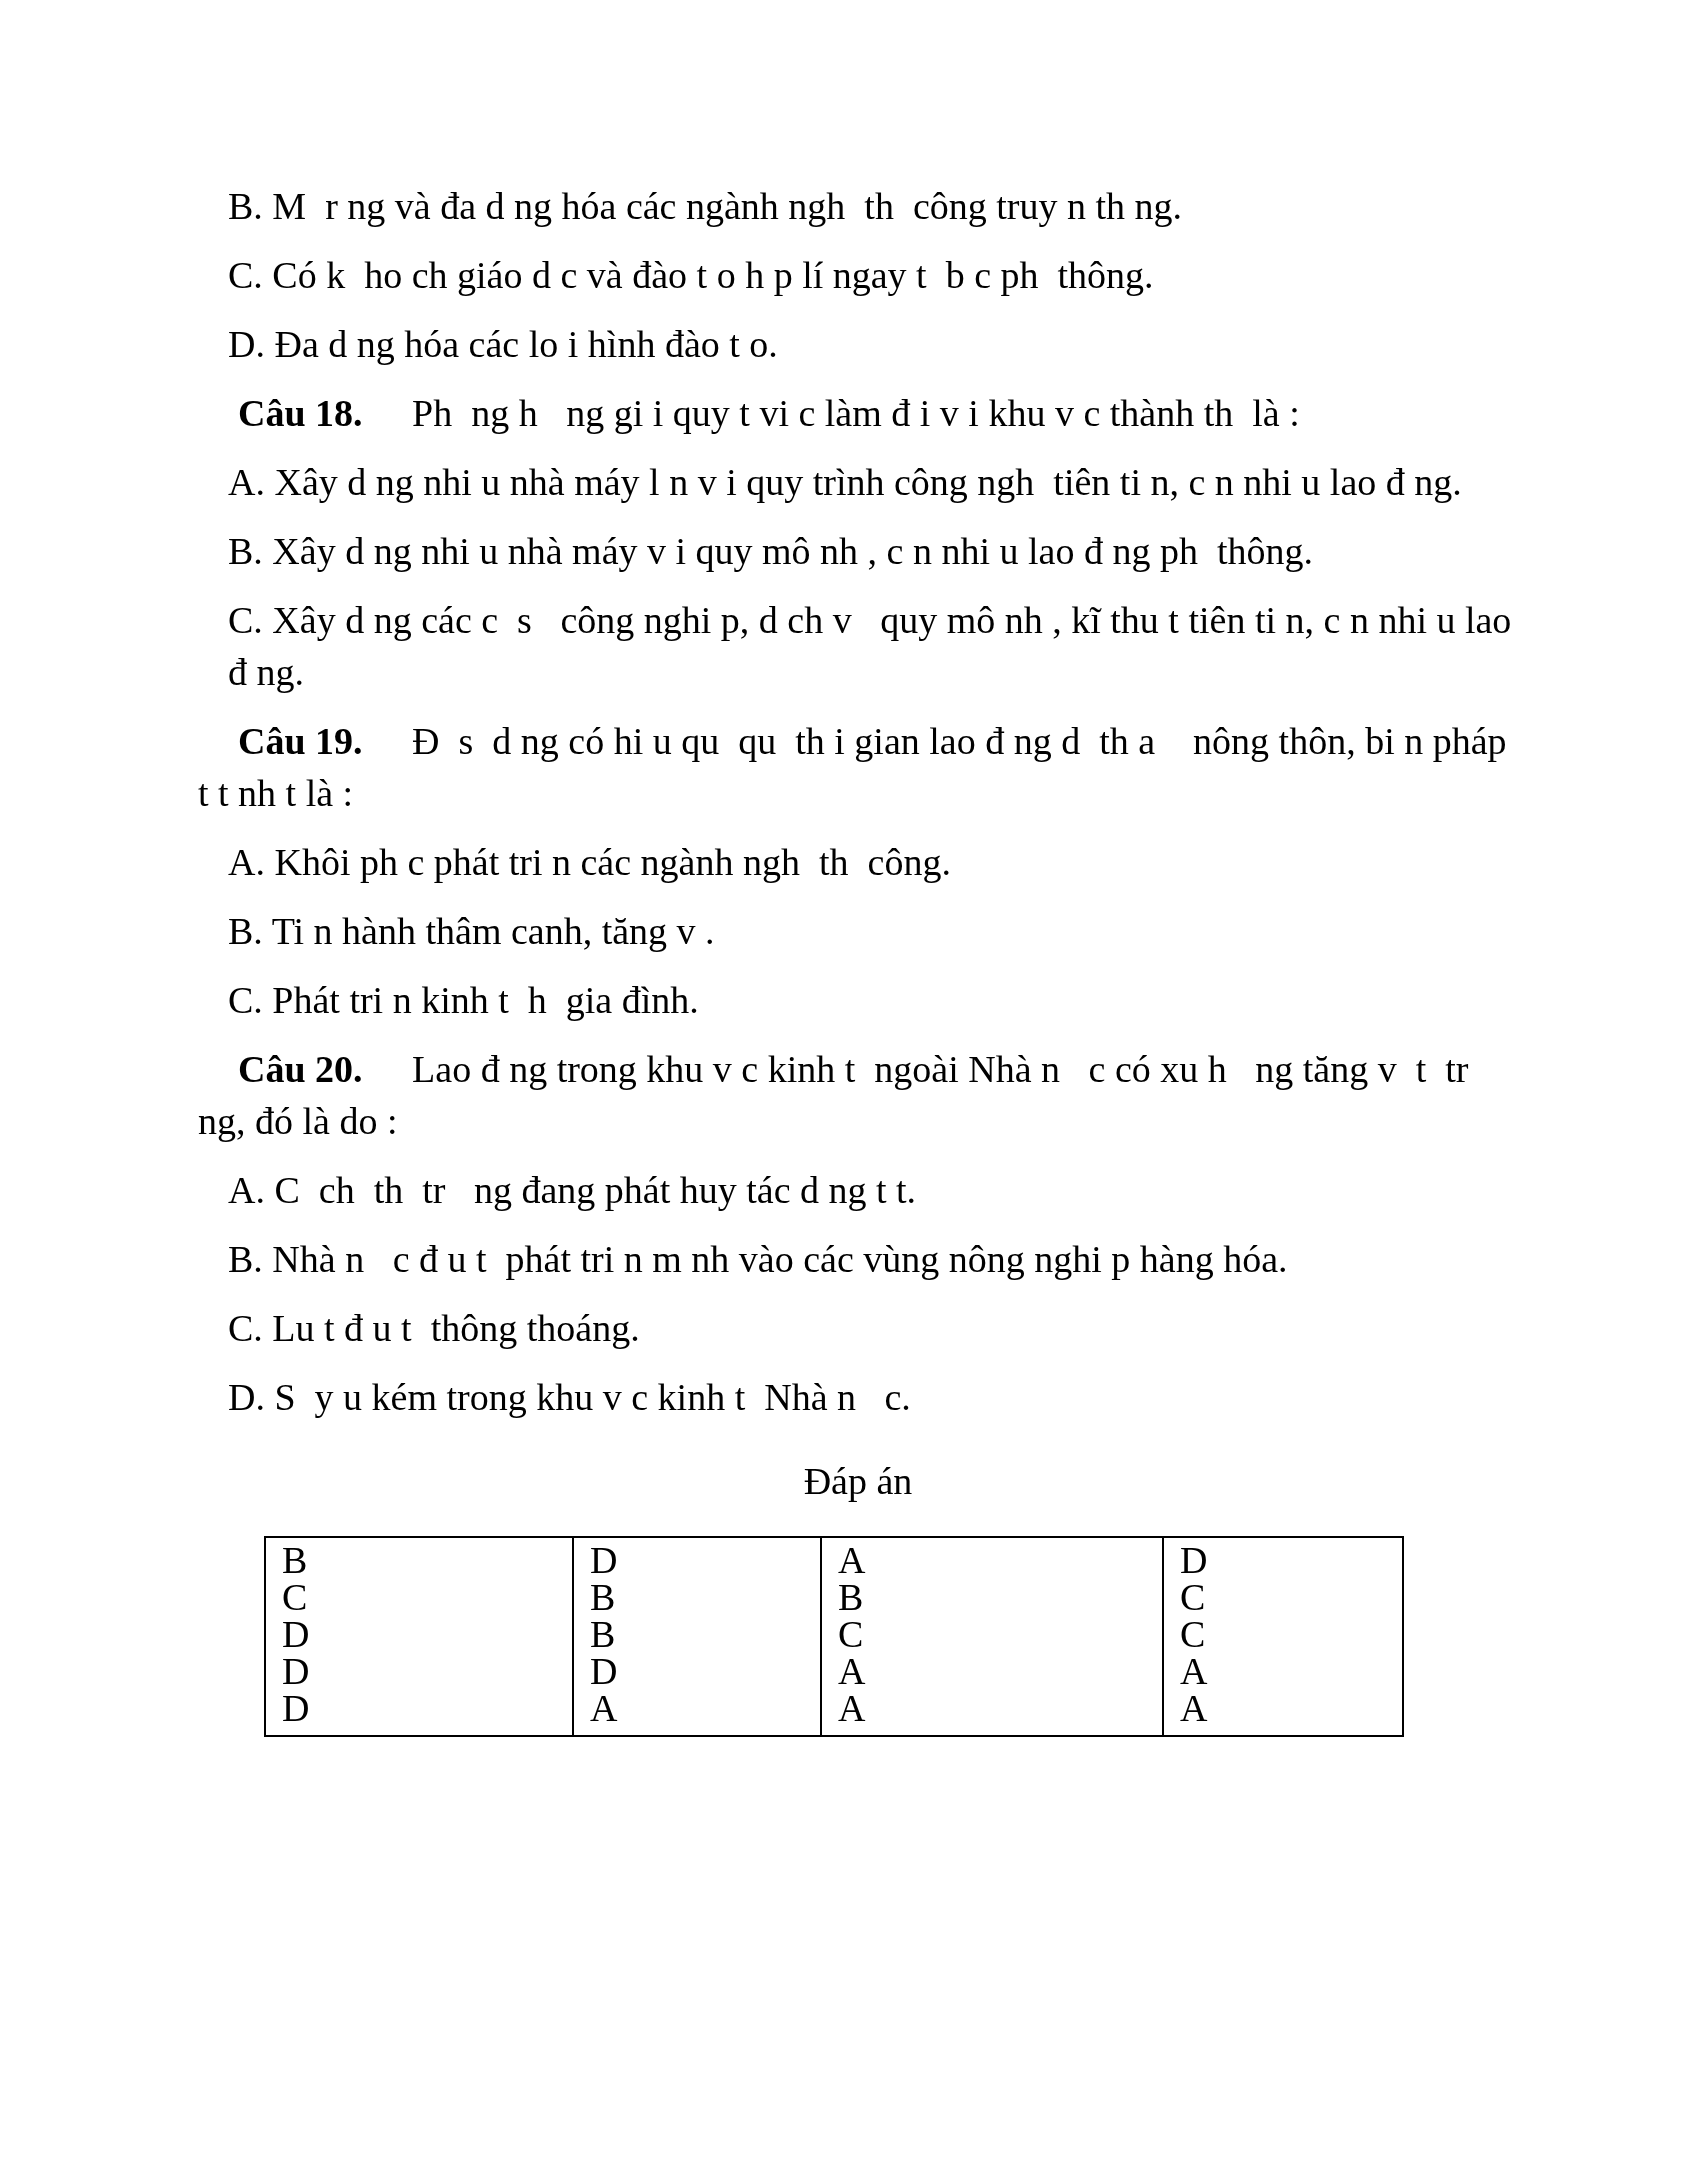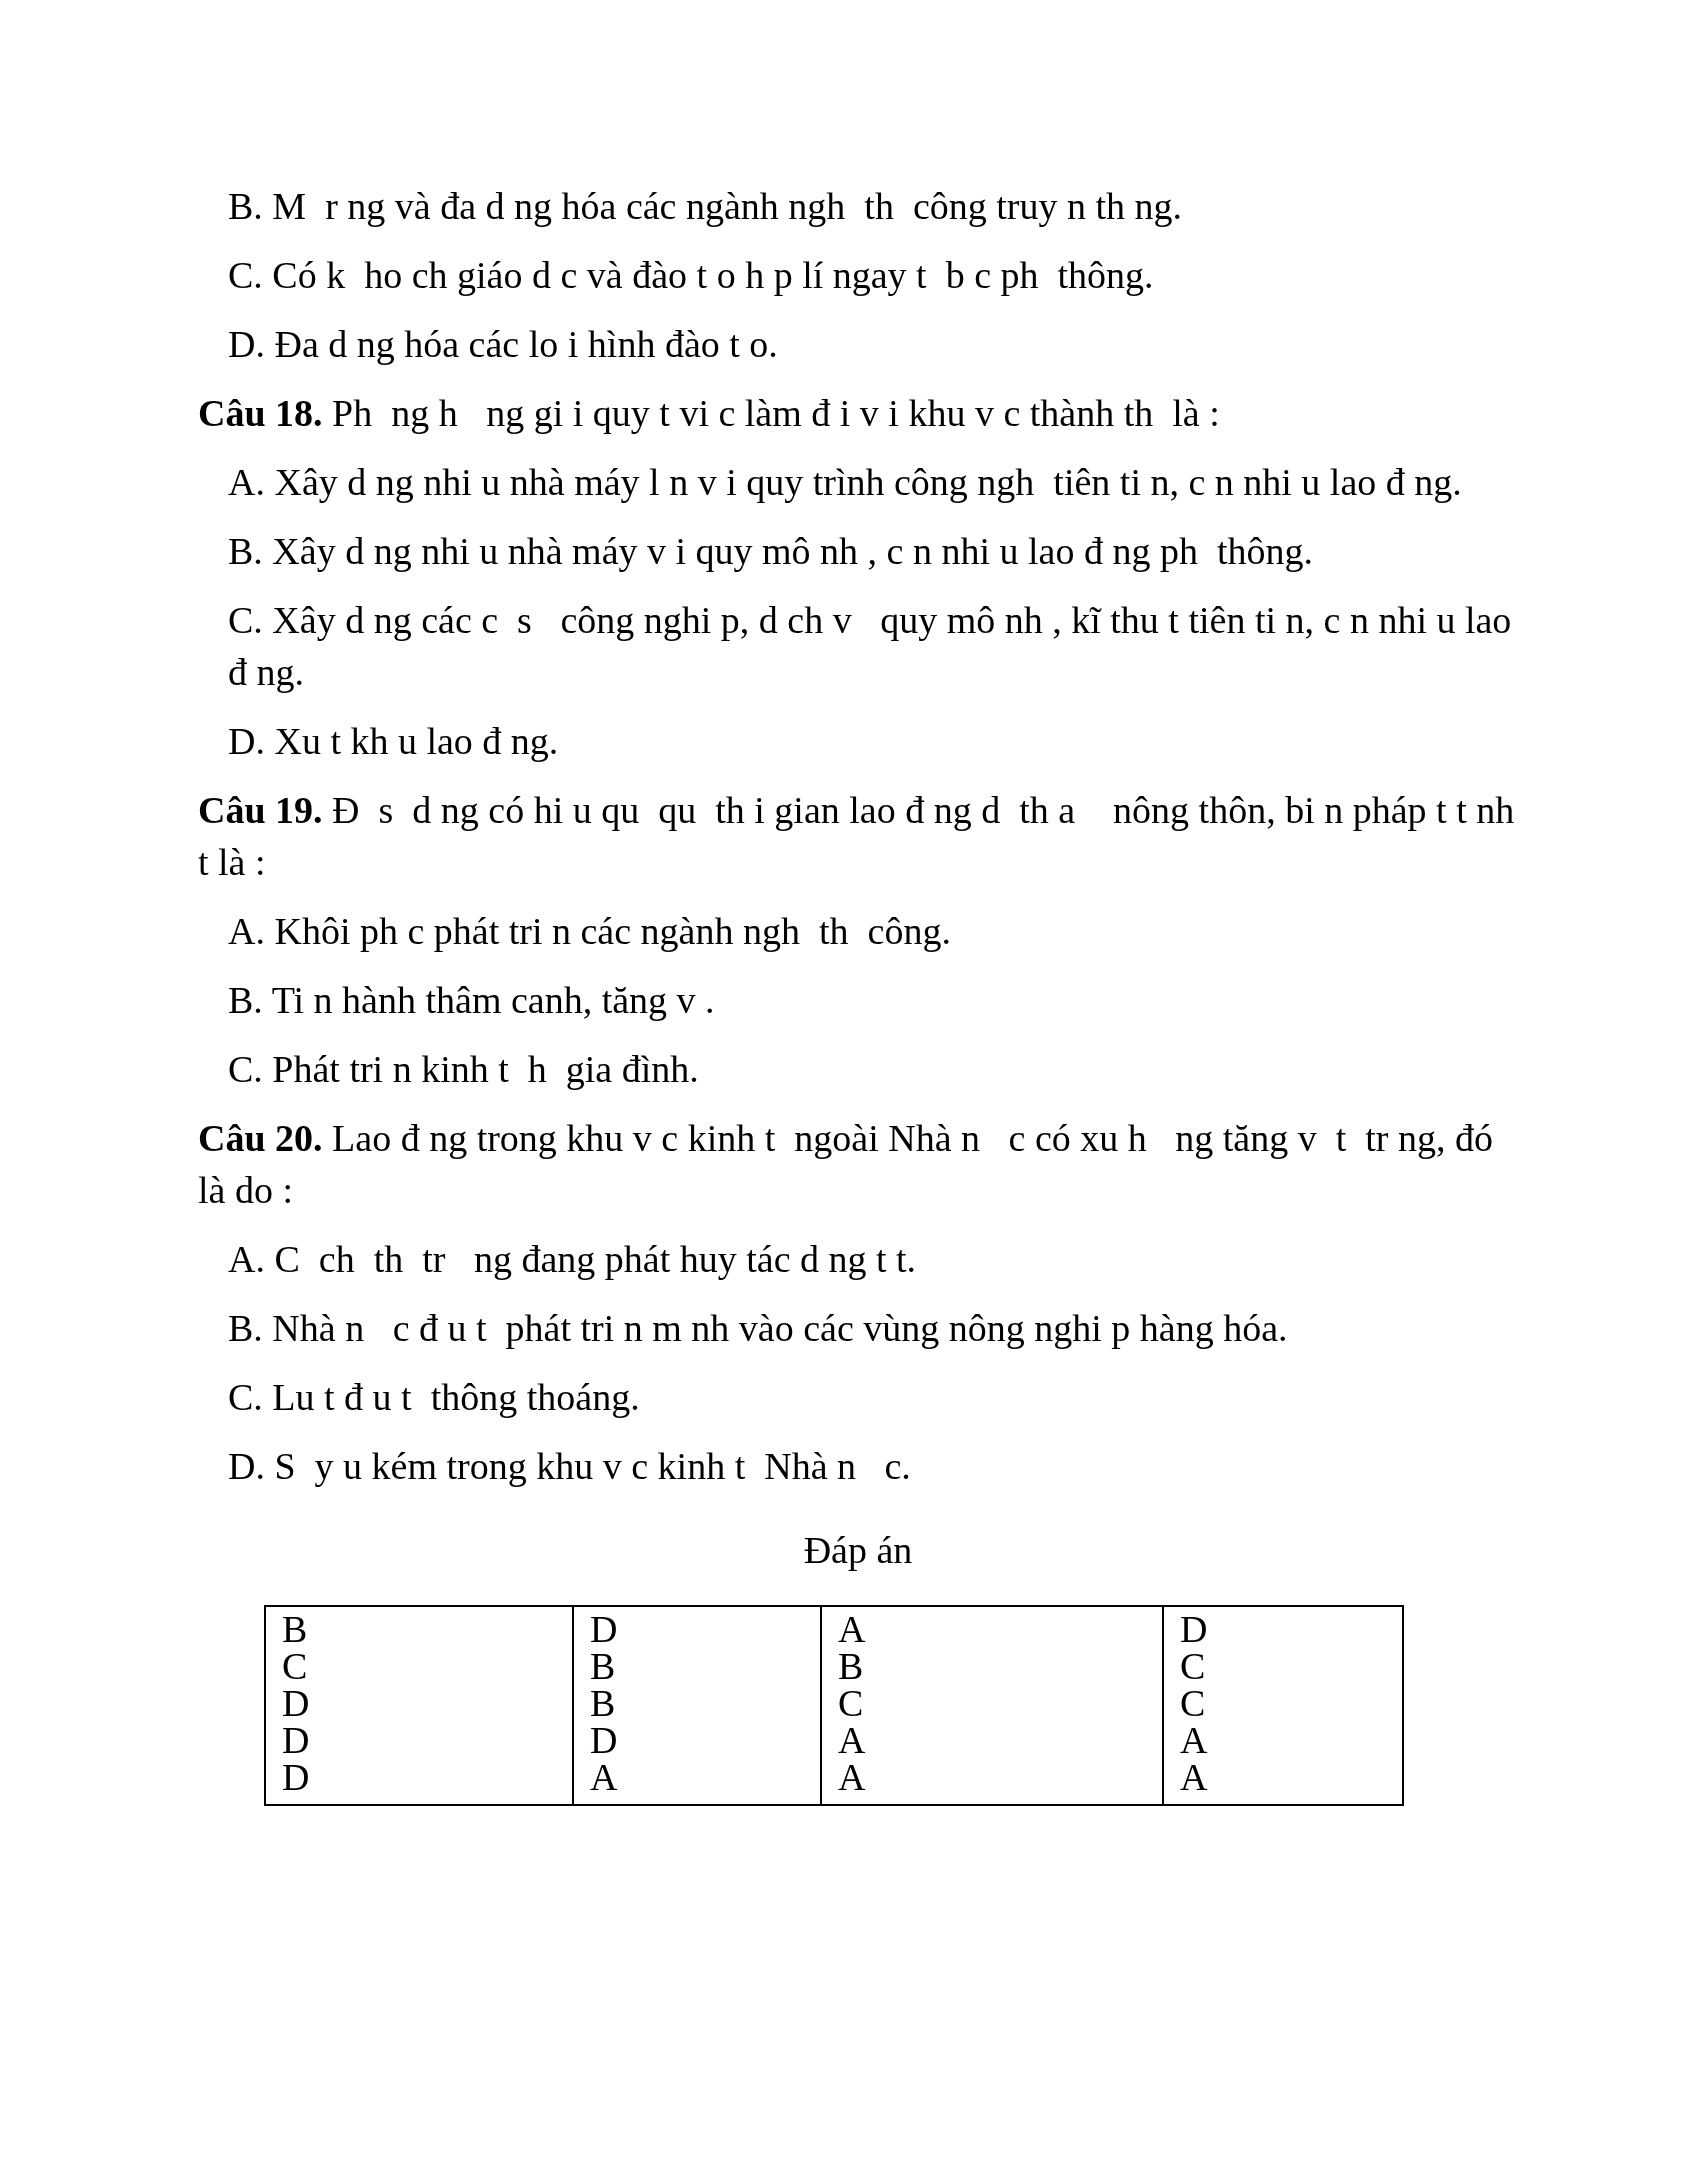--- a/index.html
+++ b/index.html
@@ -9,21 +9,21 @@
     position: relative;
     width: 1687px;
     height: 2183px;
     background: #ffffff;
     font-family: "Liberation Serif", "DejaVu Serif", serif;
     font-size: 38px;
     color: #000000;
     padding: 180px 169px 0 198px;
     overflow: hidden;
   }
-  .t { white-space: pre-wrap; }
+  .t { white-space: pre-wrap; margin-left: 40px; }
   p.line {
     line-height: 52px;
     margin: 0 0 17px 0;
     white-space: pre-wrap;
   }
   p.option {
     margin-left: 30px;
   }
   .qnum { font-weight: bold; }
   .answers-heading {
@@ -61,21 +61,20 @@
 <div class="page">
 
   <p class="line option">B. M  r ng và đa d ng hóa các ngành ngh  th  công truy n th ng.</p>
   <p class="line option">C. Có k  ho ch giáo d c và đào t o h p lí ngay t  b c ph  thông.</p>
   <p class="line option">D. Đa d ng hóa các lo i hình đào t o.</p>
 
   <p class="line"><span class="qnum t">Câu 18.</span><span class="t"> Ph  ng h   ng gi i quy t vi c làm đ i v i khu v c thành th  là :</span></p>
   <p class="line option">A. Xây d ng nhi u nhà máy l n v i quy trình công ngh  tiên ti n, c n nhi u lao đ ng.</p>
   <p class="line option">B. Xây d ng nhi u nhà máy v i quy mô nh , c n nhi u lao đ ng ph  thông.</p>
   <p class="line option">C. Xây d ng các c  s   công nghi p, d ch v   quy mô nh , kĩ thu t tiên ti n, c n nhi u lao đ ng.</p>
-  <p class="line option">D. Xu t kh u lao đ ng.</p>
 
   <p class="line"><span class="qnum t">Câu 19.</span><span class="t"> Đ  s  d ng có hi u qu  qu  th i gian lao đ ng d  th a    nông thôn, bi n pháp t t nh t là :</span></p>
   <p class="line option">A. Khôi ph c phát tri n các ngành ngh  th  công.</p>
   <p class="line option">B. Ti n hành thâm canh, tăng v .</p>
   <p class="line option">C. Phát tri n kinh t  h  gia đình.</p>
 
   <p class="line"><span class="qnum t">Câu 20.</span><span class="t"> Lao đ ng trong khu v c kinh t  ngoài Nhà n   c có xu h   ng tăng v  t  tr ng, đó là do :</span></p>
   <p class="line option">A. C  ch  th  tr   ng đang phát huy tác d ng t t.</p>
   <p class="line option">B. Nhà n   c đ u t  phát tri n m nh vào các vùng nông nghi p hàng hóa.</p>
   <p class="line option">C. Lu t đ u t  thông thoáng.</p>

